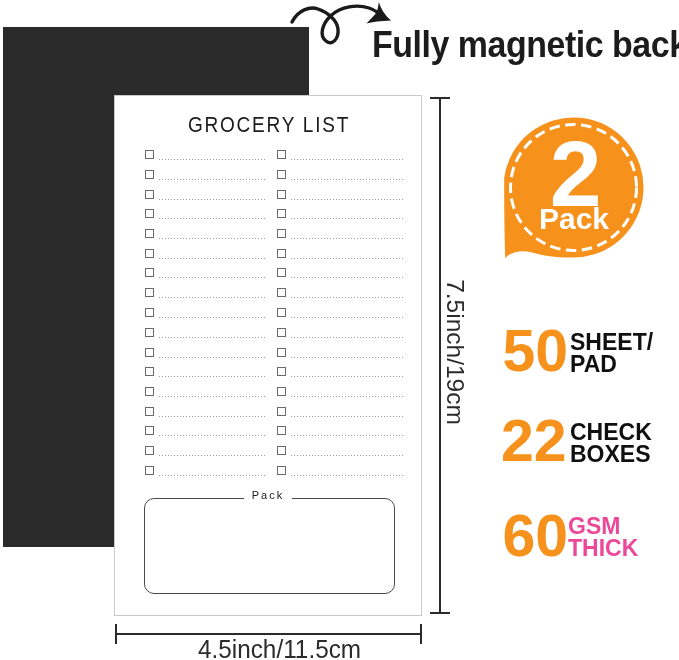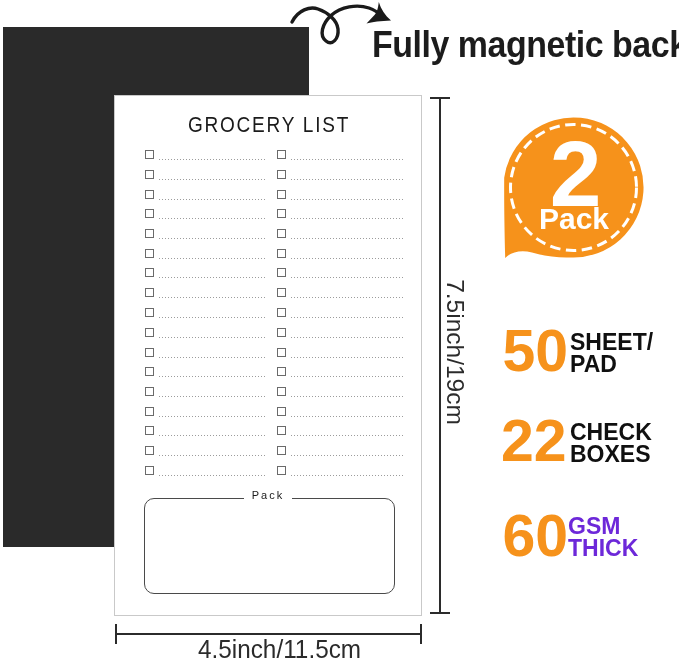--- a/index.html
+++ b/index.html
@@ -197,13 +197,13 @@
 <div class="abs" style="left:502.5px;top:321.7px;font-size:59px;font-weight:bold;color:#f6921b;line-height:1;">50</div>
 
 <div class="abs" style="left:570px;top:330.5px;font-size:23px;font-weight:bold;color:#101010;line-height:22px;">SHEET/<br>PAD</div>
 
 <div class="abs" style="left:501px;top:412px;font-size:59px;font-weight:bold;color:#f6921b;line-height:1;">22</div>
 
 <div class="abs" style="left:570px;top:420.5px;font-size:23px;font-weight:bold;color:#101010;line-height:22px;">CHECK<br>BOXES</div>
 
 <div class="abs" style="left:502.5px;top:506.6px;font-size:59px;font-weight:bold;color:#f6921b;line-height:1;">60</div>
 
-<div class="abs" style="left:568px;top:514.5px;font-size:23px;font-weight:bold;color:#6d28d9;line-height:22px;">GSM<br>THICK</div>
+<div class="abs" style="left:568px;top:514.5px;font-size:23px;font-weight:bold;color:#ec4899;line-height:22px;">GSM<br>THICK</div>
 
 </body></html>

